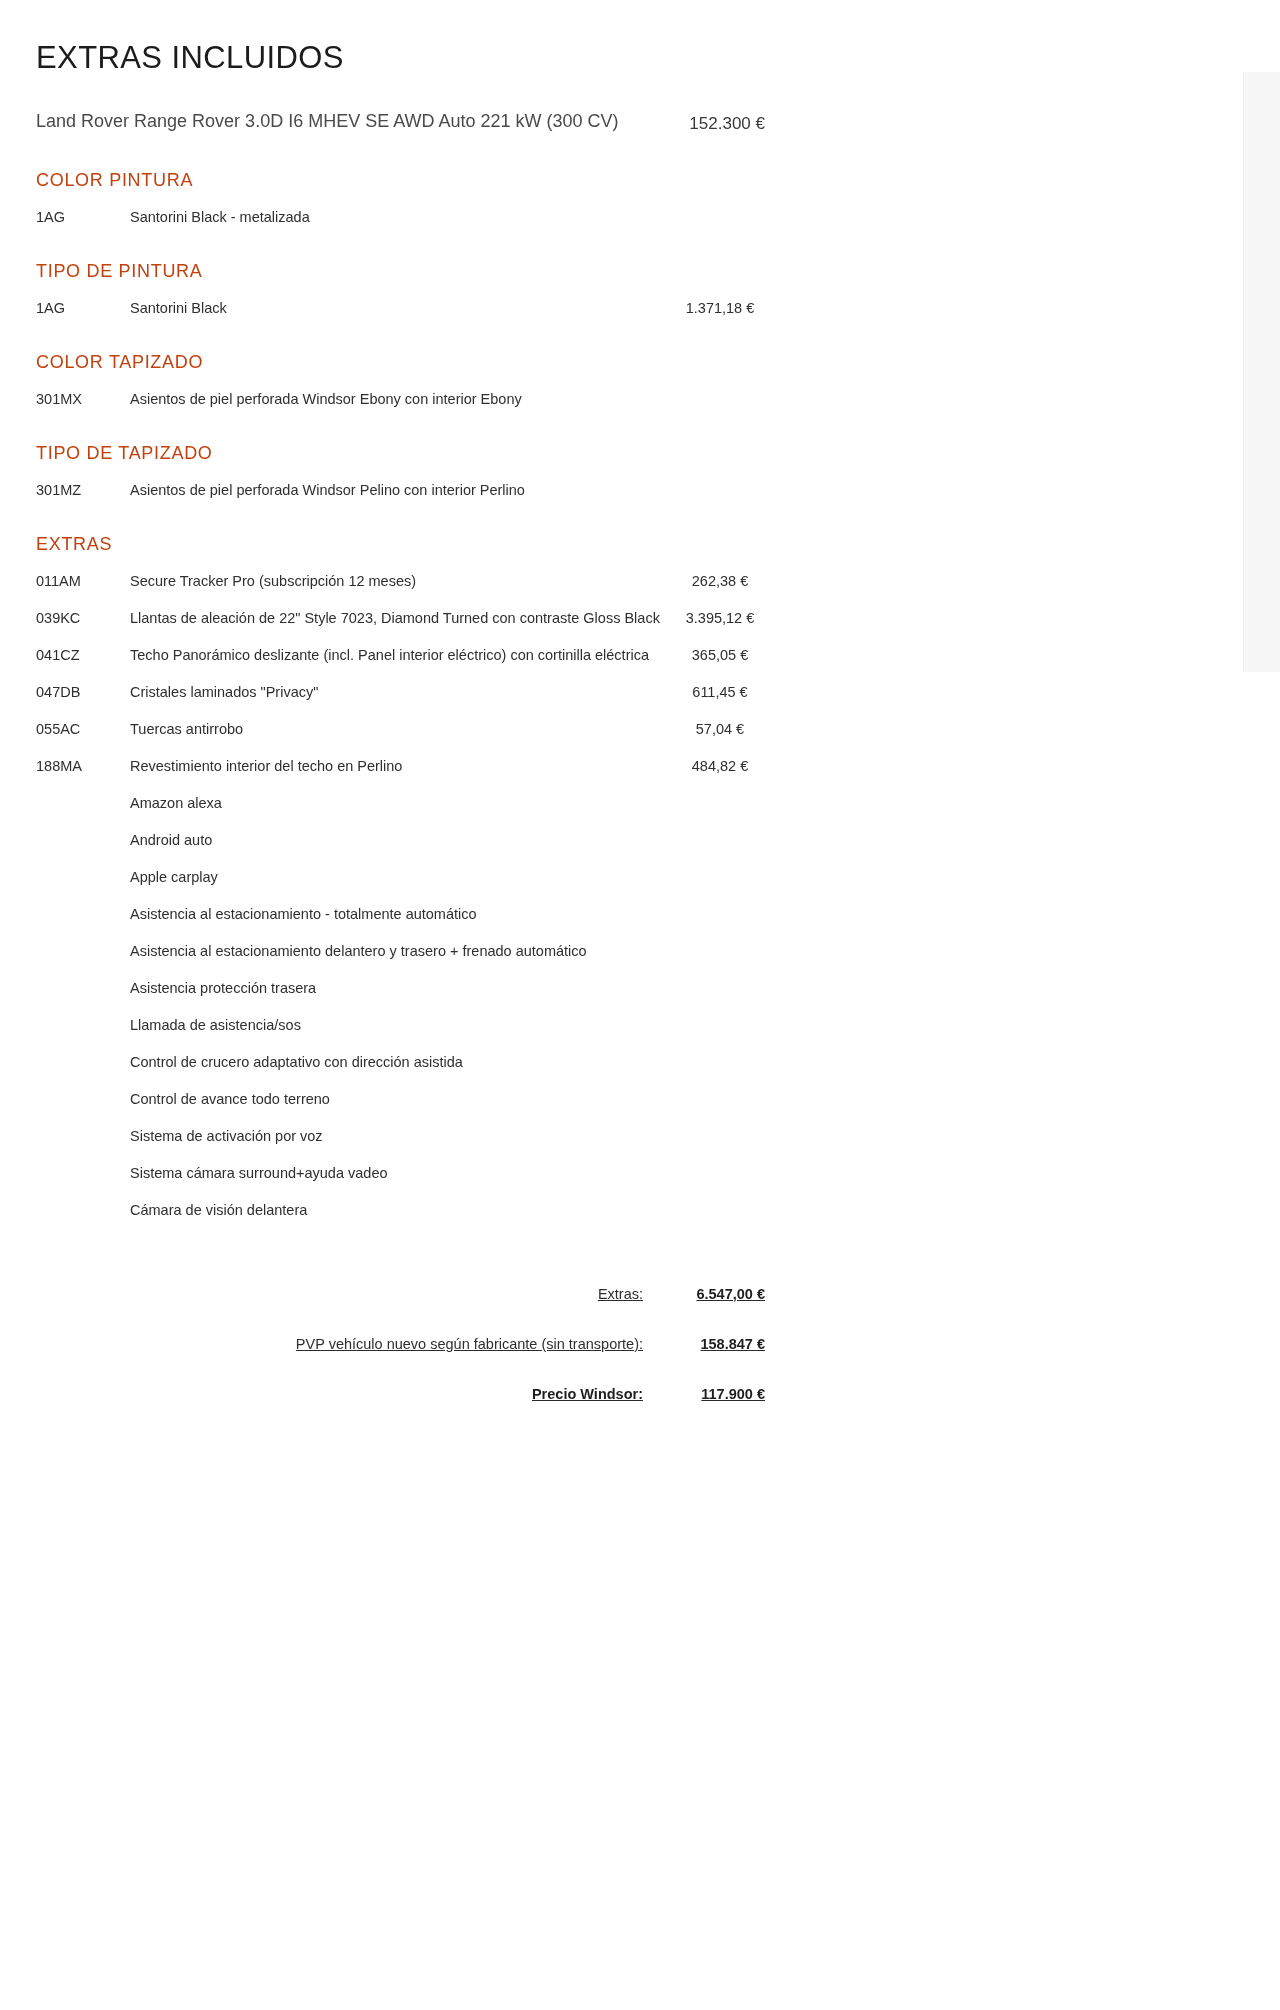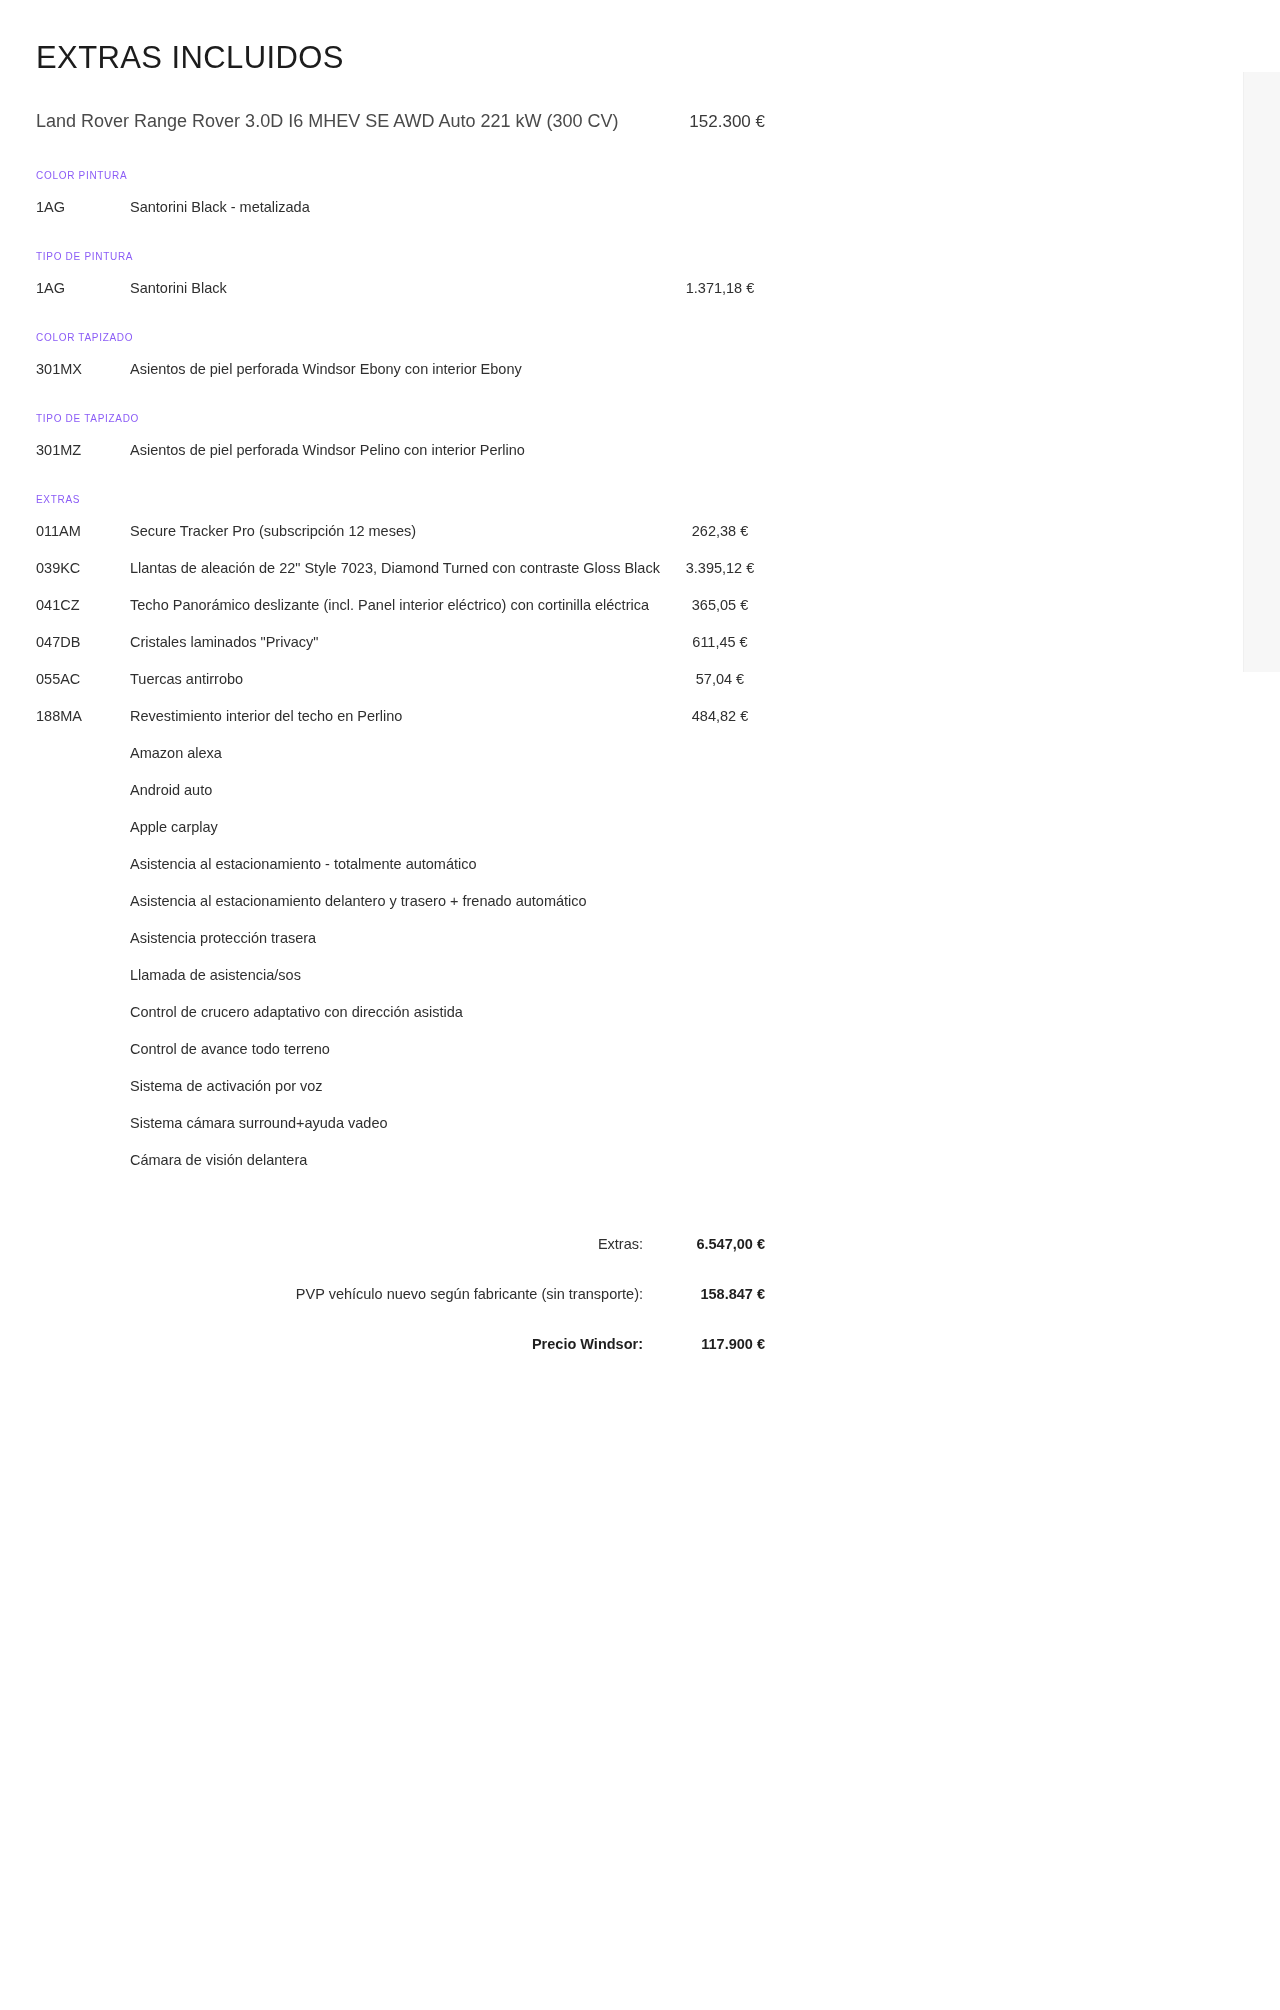--- a/index.html
+++ b/index.html
@@ -51,37 +51,38 @@
     color: #2b2b2b;
     margin-bottom: 10px;
   }
   .row {
     display: flex;
     align-items: flex-start;
     justify-content: space-between;
   }
   .model-row {
     margin-bottom: 8px;
+    align-items: flex-end;
   }
   .model-name {
     font-size: 18px;
     color: #4a4a4a;
     line-height: 1.32;
     max-width: 600px;
     font-weight: 400;
   }
   .model-price {
     font-size: 17px;
     color: #3a3a3a;
     white-space: nowrap;
     padding-top: 2px;
   }
   .section-title {
-    font-size: 10px;
-    color: #8b5cf6;
+    font-size: 18px;
+    color: #c2410c;
     letter-spacing: 0.7px;
     margin: 36px 0 18px 0;
     font-weight: 400;
   }
   .line {
     display: flex;
     align-items: baseline;
     font-size: 14.5px;
     color: #2f2f2f;
     margin-bottom: 14px;
@@ -109,20 +110,21 @@
     visibility: hidden;
   }
   .totals {
     margin-top: 68px;
   }
   .total-row {
     display: flex;
     justify-content: flex-end;
     align-items: baseline;
     margin-bottom: 34px;
+    text-decoration: underline;
   }
   .total-row .t-label {
     font-size: 14.5px;
     color: #2f2f2f;
     text-align: right;
     padding-right: 26px;
   }
   .total-row .t-value {
     font-size: 14.5px;
     font-weight: bold;

